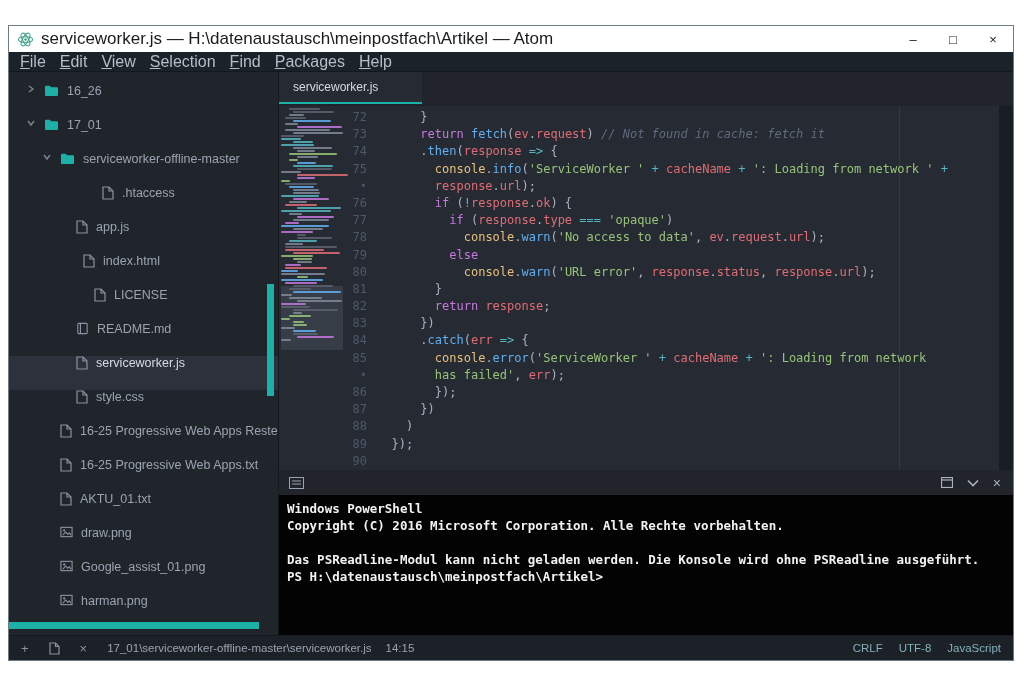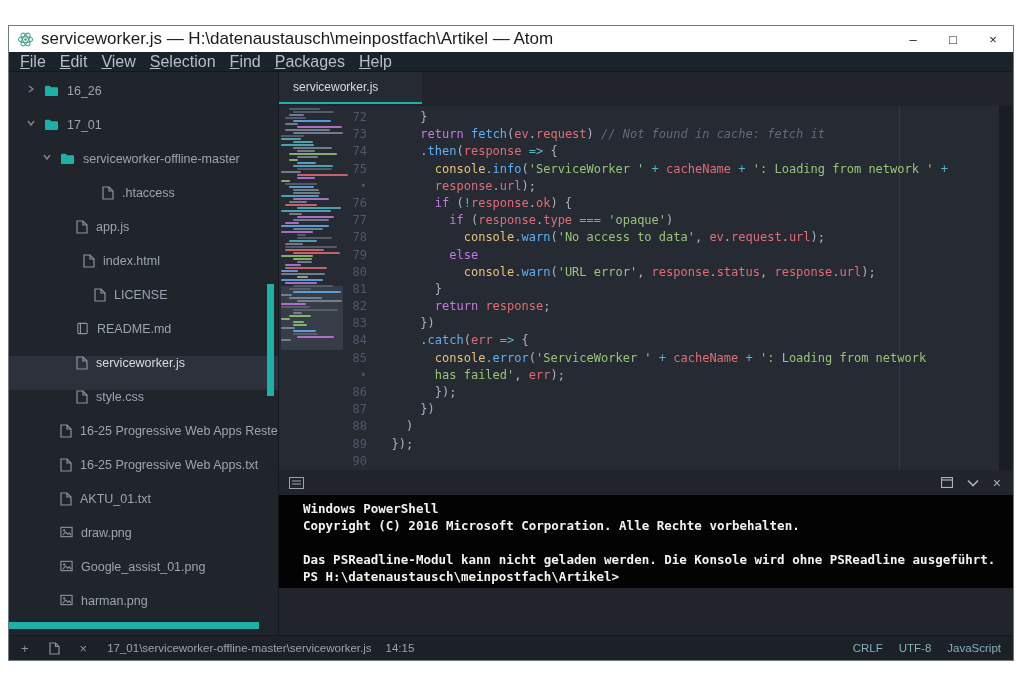--- a/index.html
+++ b/index.html
@@ -95,23 +95,23 @@
   .scroll-strip { width:14px; flex:none; background:#1a1e24; }
   
   .terminal-header {
     height:25px; flex:none; background:#21252b; display:flex; align-items:center;
     padding:0 12px 0 10px; color:#9aa4b1;
   }
   .th-spacer { flex:1; }
   .th-icons { display:flex; align-items:center; gap:14px; }
   .th-x { font-size:14px; color:#aab3bf; line-height:1; }
   .terminal-body {
-    height:93px; flex:none; background:#030303; color:#f2f2f2;
+    height:140px; flex:none; background:#030303; color:#f2f2f2;
     font-family:"DejaVu Sans Mono", monospace; font-size:12.5px; font-weight:700;
-    padding:5px 24px; line-height:17px; overflow:hidden;
+    padding:5px 8px; line-height:17px; overflow:hidden;
   }
   .term-line { white-space:pre; min-height:17px; }
   
   .statusbar {
     height:25px; flex:none; background:#1b2127; border-top:1px solid #15181d;
     display:flex; align-items:center; font-size:11.5px; color:#9aa4b1;
     padding:0 12px; gap:10px;
   }
   .sb-icons { display:flex; align-items:center; gap:20px; margin-right:10px; }
   .sb-glyph { font-size:13px; color:#8a93a2; line-height:1; }

